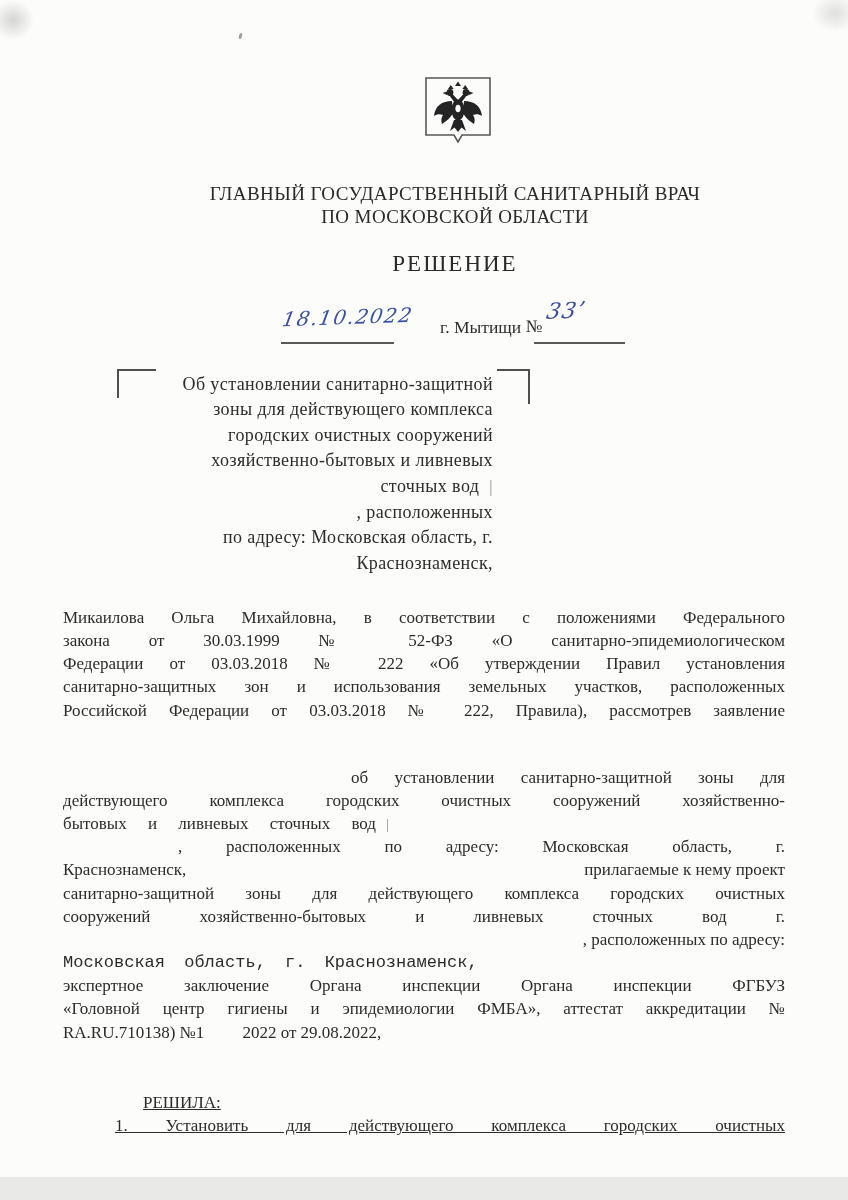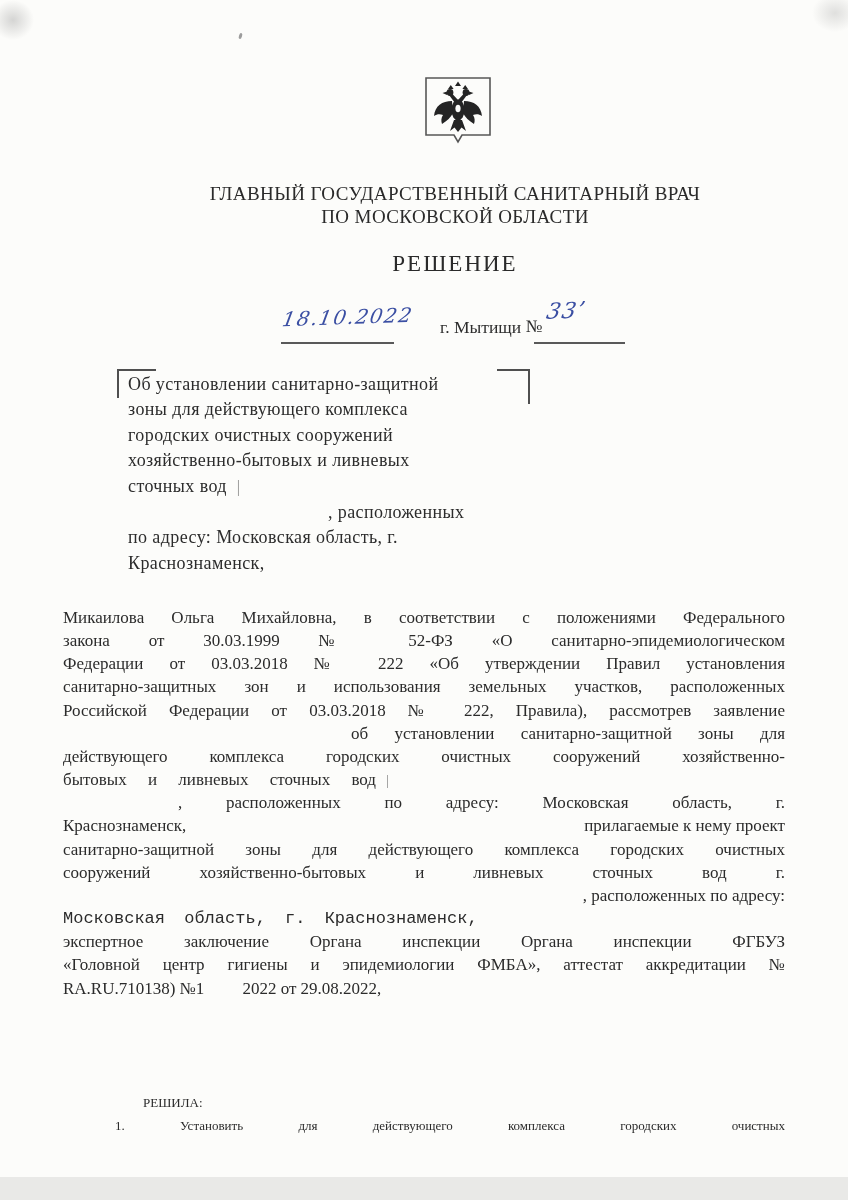--- a/index.html
+++ b/index.html
@@ -24,31 +24,31 @@
   .city{position:absolute;left:440px;top:317px;font-size:17.5px;}
   .numlbl{position:absolute;left:526px;top:316px;font-size:17.5px;}
   .rule{position:absolute;height:2px;background:#3c3c3c;opacity:.85;}
   .rule-date{left:281px;top:342px;width:113px;}
   .rule-num{left:534px;top:342px;width:91px;}
   
   .bracket{position:absolute;}
   .bracket.bl{left:117px;top:369px;width:37px;height:27px;border-left:2px solid #4f4f4f;border-top:2px solid #4f4f4f;}
   .bracket.br{left:497px;top:369px;width:31px;height:33px;border-right:2px solid #4f4f4f;border-top:2px solid #4f4f4f;}
   
-  .subject{position:absolute;left:128px;top:372px;width:372px;font-size:18px;line-height:25.4px;letter-spacing:.4px;color:#2c2c2c;}
+  .subject{position:absolute;left:121px;top:372px;width:372px;font-size:18px;line-height:25.4px;letter-spacing:.4px;color:#2c2c2c;text-align:right;}
   .sline{min-height:25.4px;}
   .pl200{padding-left:200px;}
   
   .bodytext{position:absolute;left:63px;top:606px;width:722px;font-size:17px;line-height:23.15px;color:#2b2b2b;}
-  .resolution{position:absolute;left:63px;top:1091px;width:722px;font-size:13px;line-height:23.15px;color:#2b2b2b;}
+  .resolution{position:absolute;left:63px;top:1091px;width:722px;font-size:17px;line-height:23.15px;color:#2b2b2b;text-decoration:underline;}
   .bline{min-height:23.15px;}
   .jl{text-align:justify;text-align-last:justify;}
   .right{text-align:right;}
   .ind{padding-left:76px;}
-  .pl288{padding-left:288px;}
+  .pl288{padding-left:288px;margin-top:44px;}
   .pl115{padding-left:115px;}
   .pl80{padding-left:80px;}
   .pl52{padding-left:52px;}
   .ws{word-spacing:17px;}
   .ws2{word-spacing:9px;font-family:Liberation Mono, monospace;}
   .split{display:flex;justify-content:space-between;}
   .gapline .spacer{display:inline-block;width:38px;}
   .mark{opacity:.55;margin-left:10px;font-size:.9em;}
 </style>
 </head>

